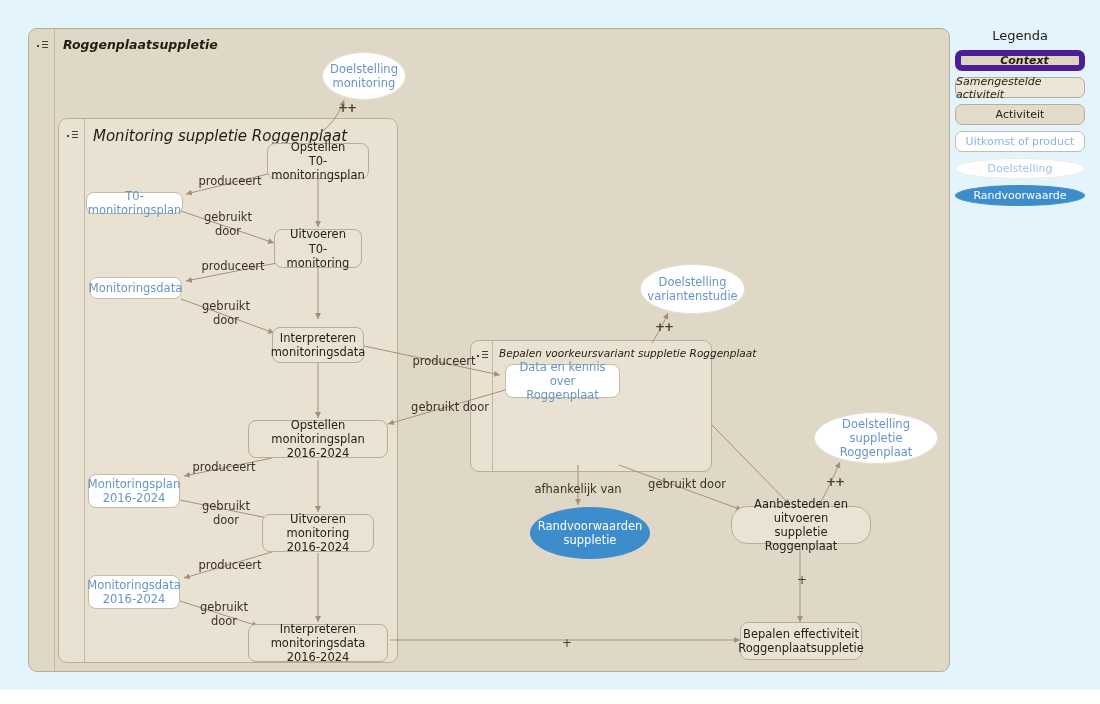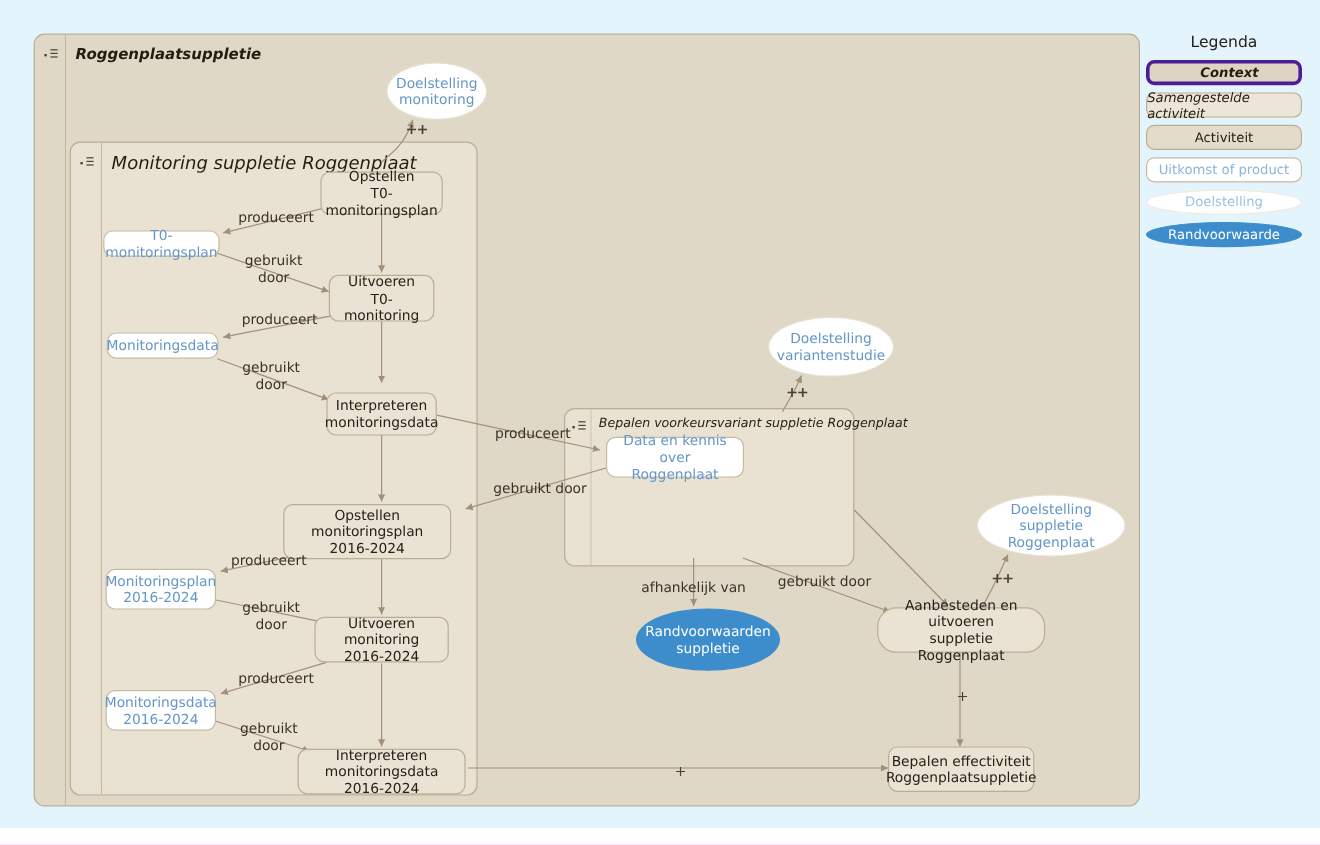--- a/index.html
+++ b/index.html
@@ -155,21 +155,21 @@
   .lrow {
     width: 130px;
     height: 21px;
     margin: 0 auto 6px auto;
     display: flex;
     align-items: center;
     justify-content: center;
     font-size: 11px;
     border-radius: 7px;
   }
-  .lrow.context   { background:#ddd4c2; border:3px solid #4c1d95; color:#241c10; font-weight:bold; font-style:italic;padding-left:9px; }
+  .lrow.context   { background:#ddd4c2; border:6px solid #4c1d95; color:#241c10; font-weight:bold; font-style:italic;padding-left:9px; }
   .lrow.compound  { background:#ece6d8; border:1px solid #b9ad95; color:#241c10; font-style:italic;justify-content:flex-end; }
   .lrow.activity  { background:#e4dccb; border:1px solid #b9ad95; color:#241c10; }
   .lrow.product   { background:#ffffff; border:1px solid #c6bba4; color:#8bb4dc; }
   .lrow.goal      { background:#ffffff; border:1px solid #efeade; color:#9cc2e2; border-radius:50%; }
   .lrow.condition { background:#3d8dcc; border:1px solid #3d8dcc; color:#ffffff; border-radius:50%; }
 </style>
 </head>
 <body>
 
 <div id="stage">
@@ -280,21 +280,21 @@
   <div class="node product" style="left:86px; top:192px; width:97px; height:22px;">T0-monitoringsplan</div>
 
   <div class="node activity" style="left:274px; top:229px; width:88px; height:39px;">Uitvoeren
 T0-monitoring</div>
 
   <div class="node product" style="left:89px; top:277px; width:93px; height:22px;">Monitoringsdata</div>
 
   <div class="node activity" style="left:272px; top:327px; width:92px; height:36px;">Interpreteren
 monitoringsdata</div>
 
-  <div class="node activity" style="left:236px; top:420px; width:140px; height:46px;">Opstellen monitoringsplan
+  <div class="node activity" style="left:248px; top:420px; width:140px; height:38px;">Opstellen monitoringsplan
 2016-2024</div>
 
   <div class="node product" style="left:88px; top:474px; width:92px; height:34px;">Monitoringsplan
 2016-2024</div>
 
   <div class="node activity" style="left:262px; top:514px; width:112px; height:38px;">Uitvoeren
 monitoring 2016-2024</div>
 
   <div class="node product" style="left:88px; top:575px; width:92px; height:34px;">Monitoringsdata
 2016-2024</div>

